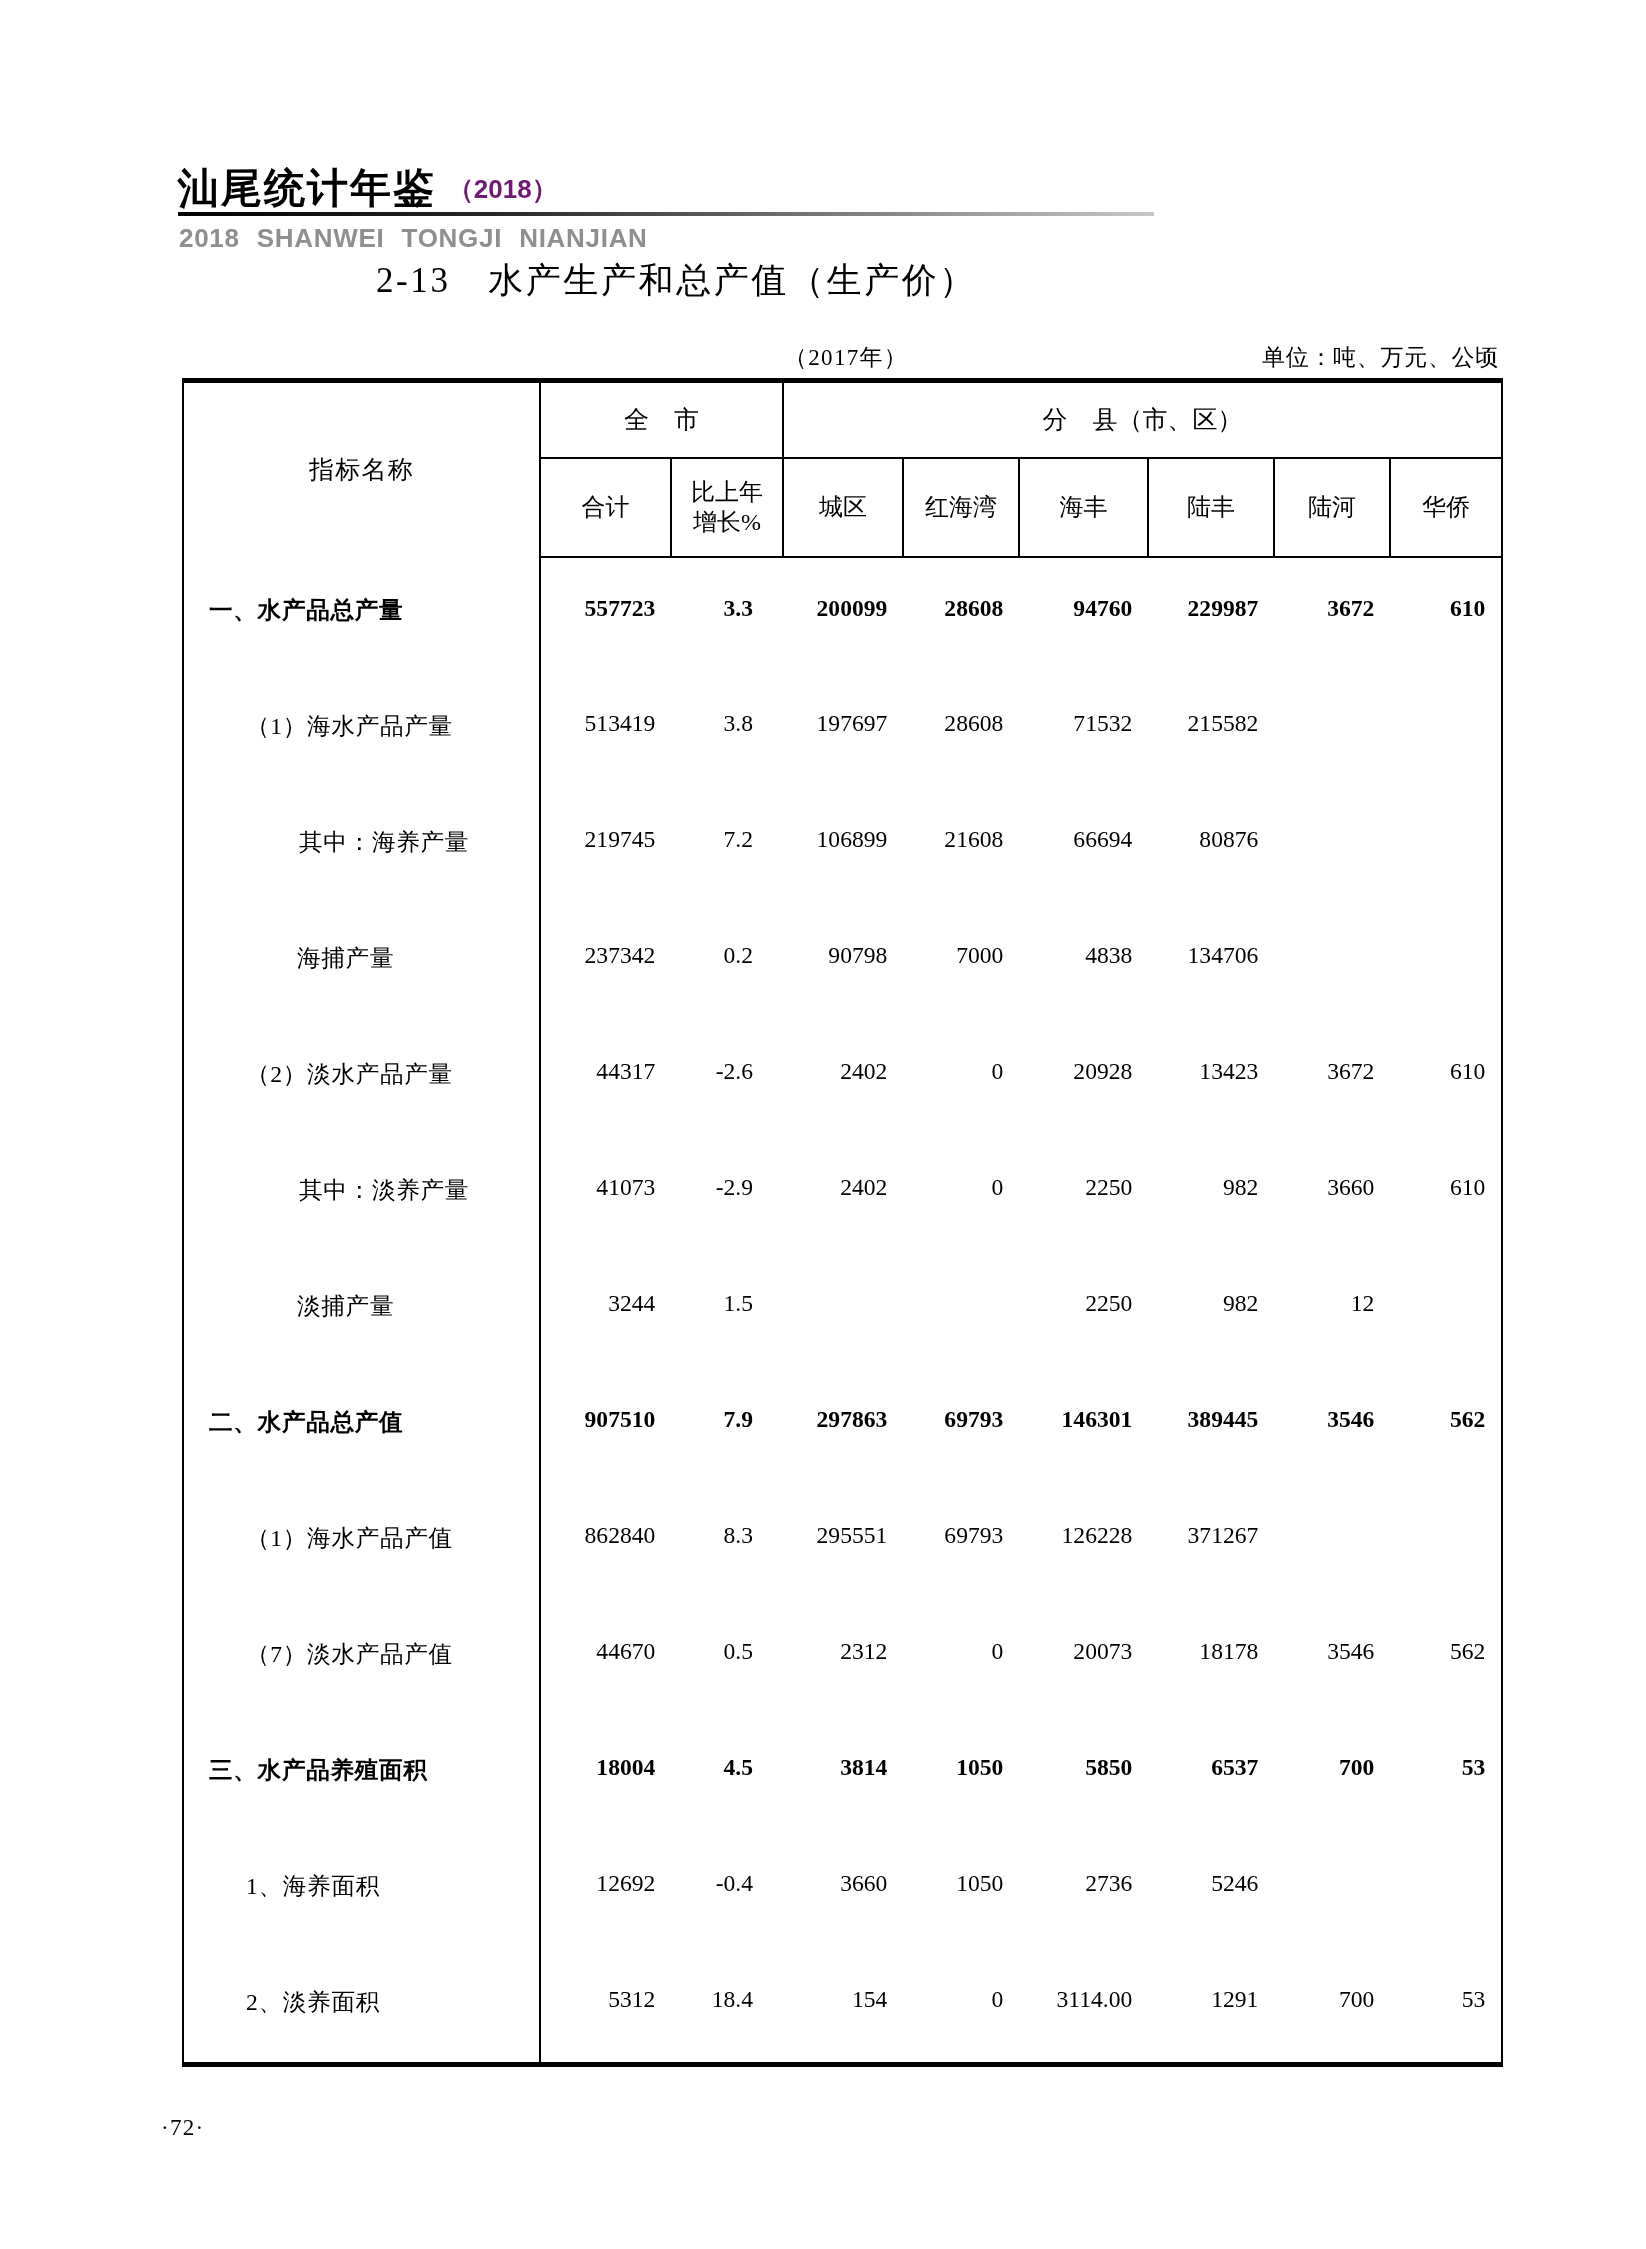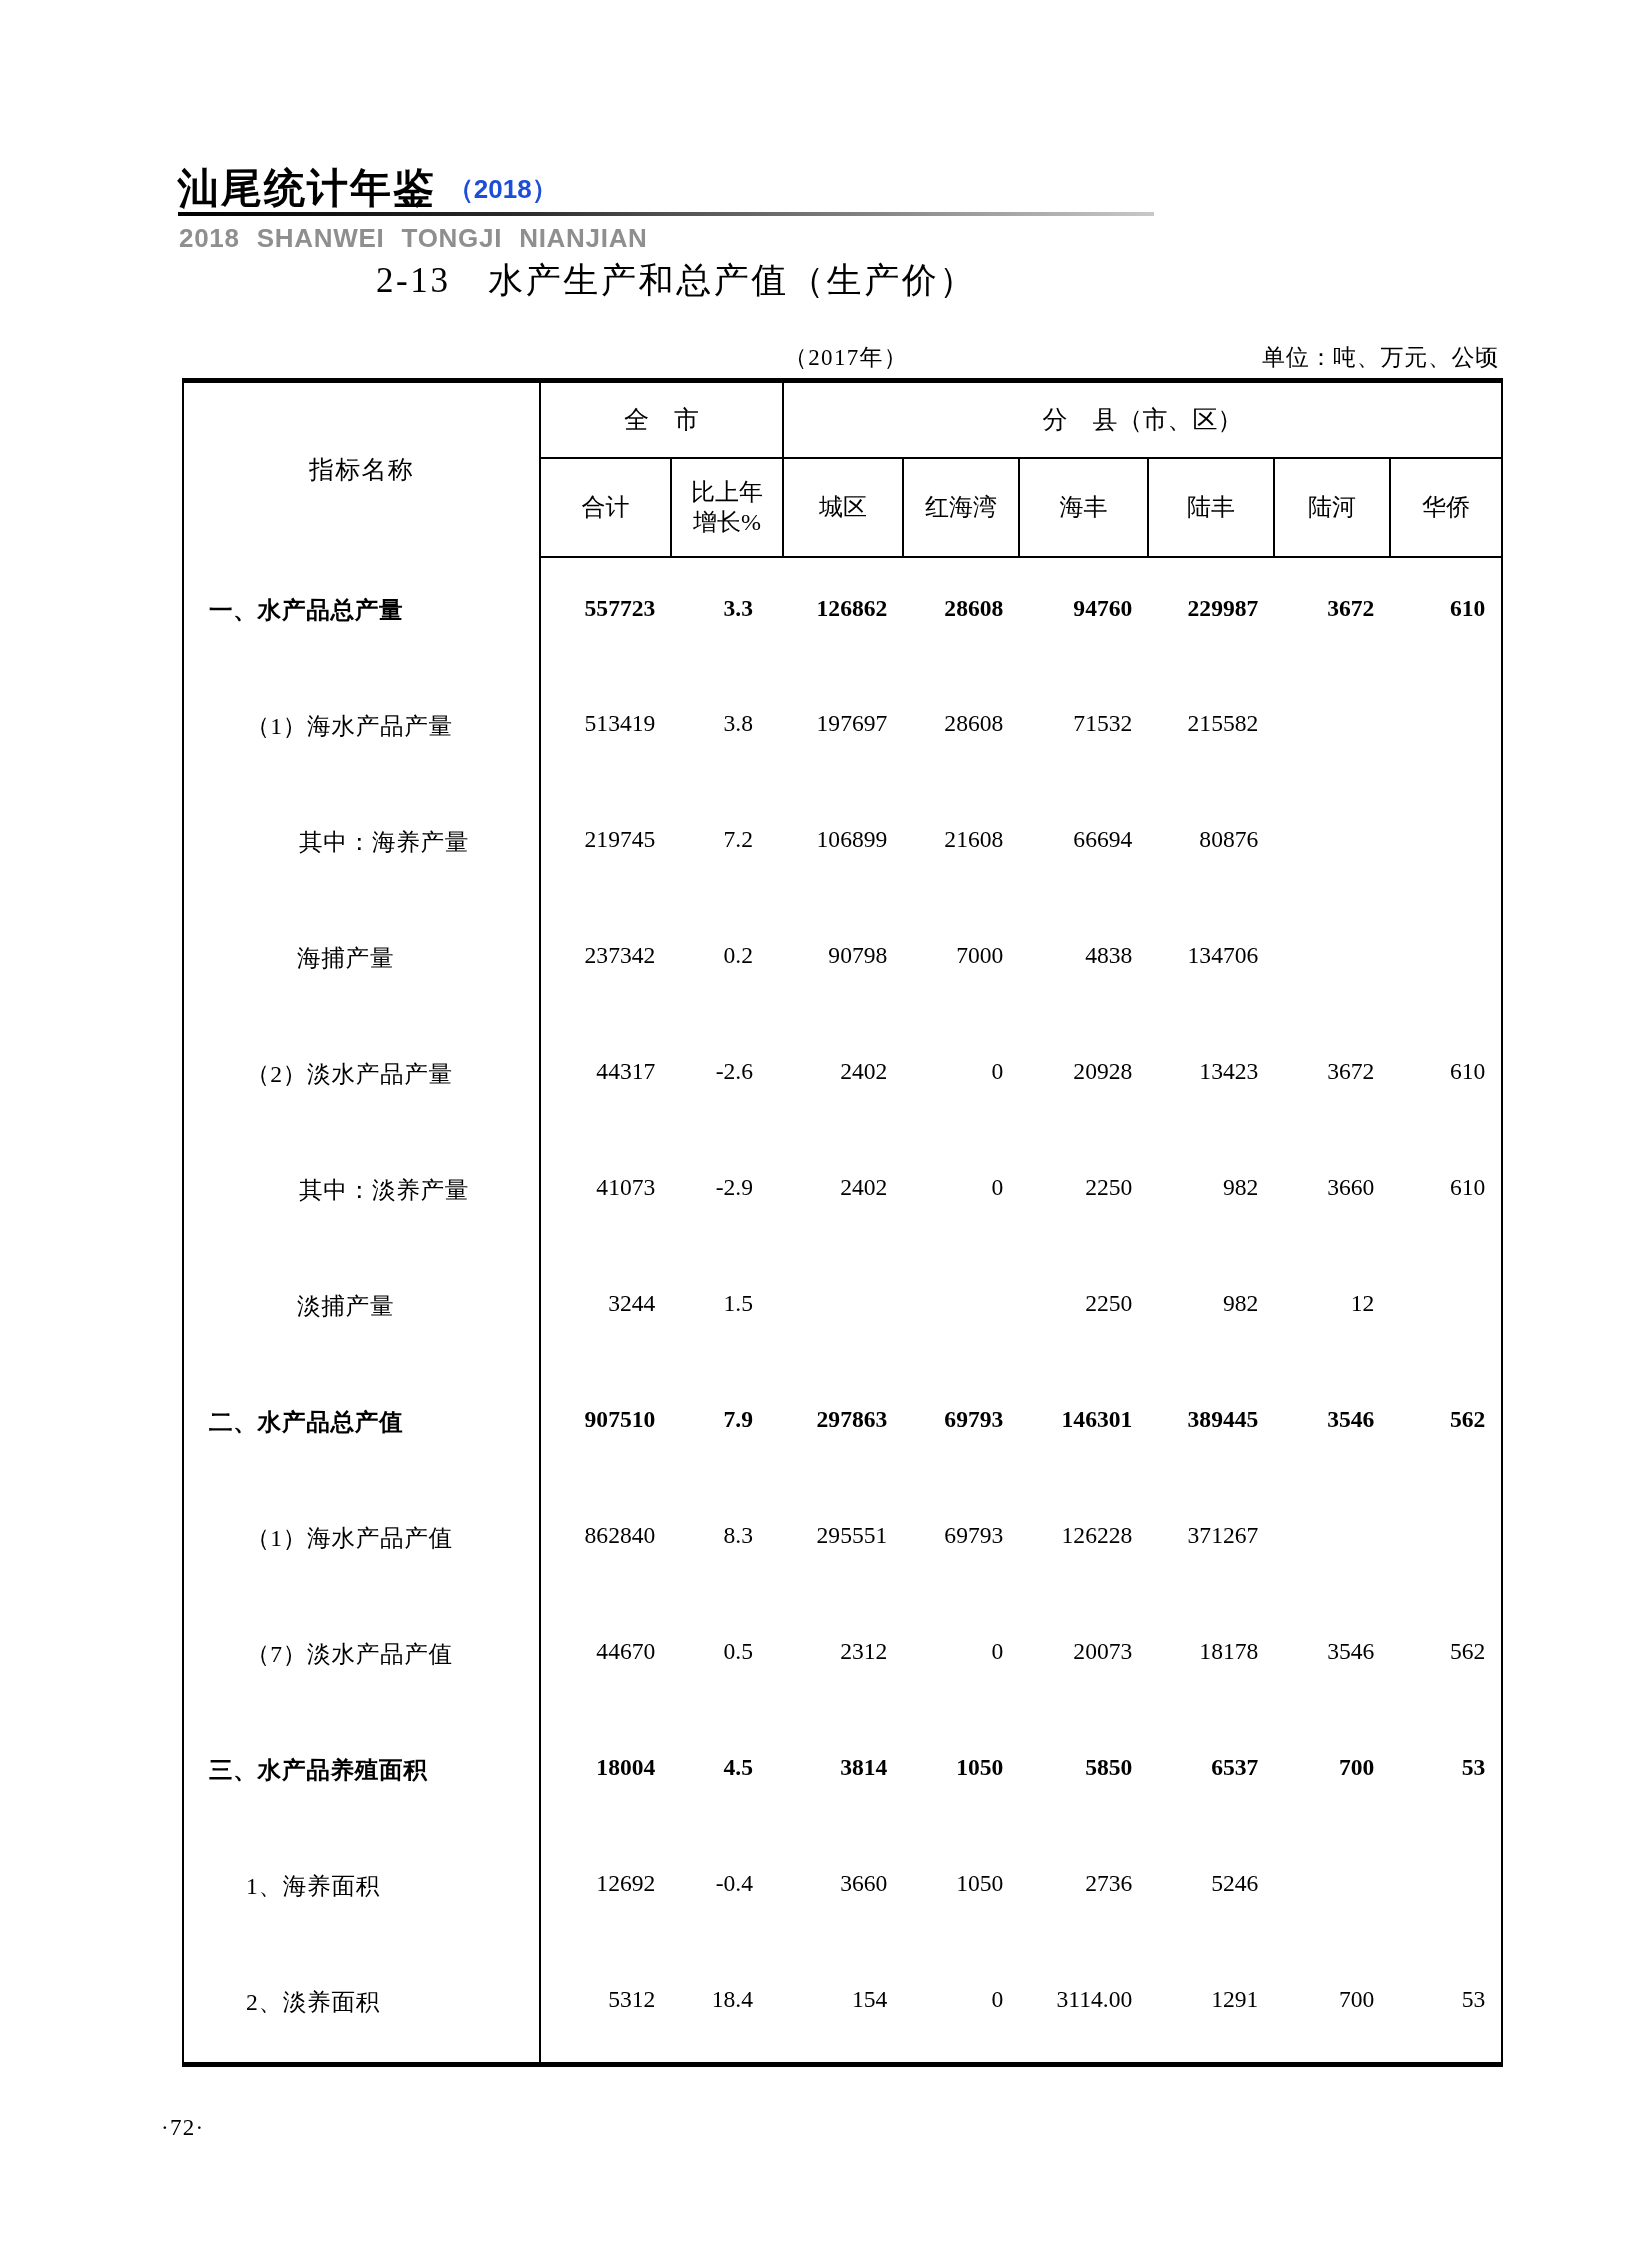--- a/index.html
+++ b/index.html
@@ -10,21 +10,21 @@
   }
 
   
   .brand-block { position:absolute; left:178px; top:161px; white-space:nowrap; }
   .brand-cn {
     font-family:"Liberation Sans", sans-serif; font-weight:bold;
     font-size:41px; letter-spacing:2px; color:#000; display:inline-block;text-align:right;
   }
   .brand-year {
     font-family:"Liberation Sans", sans-serif; font-weight:bold;
-    font-size:26px; color:#1d4ed8; display:inline-block; margin-left:9.2px;
+    font-size:26px; color:#701a75; display:inline-block; margin-left:9.2px;
     vertical-align:3.9px;
   }
   .brand-rule {
     position:absolute; left:178px; top:212px; width:976px; height:3.9px;
     background:linear-gradient(to right, #000 0%, #2b2b2b 35%, #9a9a9a 80%, #c8c8c8 100%);
   }
   .brand-en {
     position:absolute; left:179px; top:223px;
     font-family:"Liberation Sans", sans-serif; font-weight:bold;
     font-size:26px; color:#8f8f8f; letter-spacing:0.7px; word-spacing:9.2px;
@@ -117,21 +117,21 @@
       <th class="th-sub">陆丰</th>
       <th class="th-sub">陆河</th>
       <th class="th-sub">华侨</th>
     </tr>
   </thead>
   <tbody>
       <tr class="bold-row">
         <td class="label-cell indent-0">一、水产品总产量</td>
         <td class="num-cell">557723</td>
         <td class="num-cell pct-cell">3.3</td>
-        <td class="num-cell">126862</td>
+        <td class="num-cell">200099</td>
         <td class="num-cell">28608</td>
         <td class="num-cell">94760</td>
         <td class="num-cell">229987</td>
         <td class="num-cell">3672</td>
         <td class="num-cell">610</td>
       </tr>
       <tr>
         <td class="label-cell indent-1">（1）海水产品产量</td>
         <td class="num-cell">513419</td>
         <td class="num-cell pct-cell">3.8</td>

